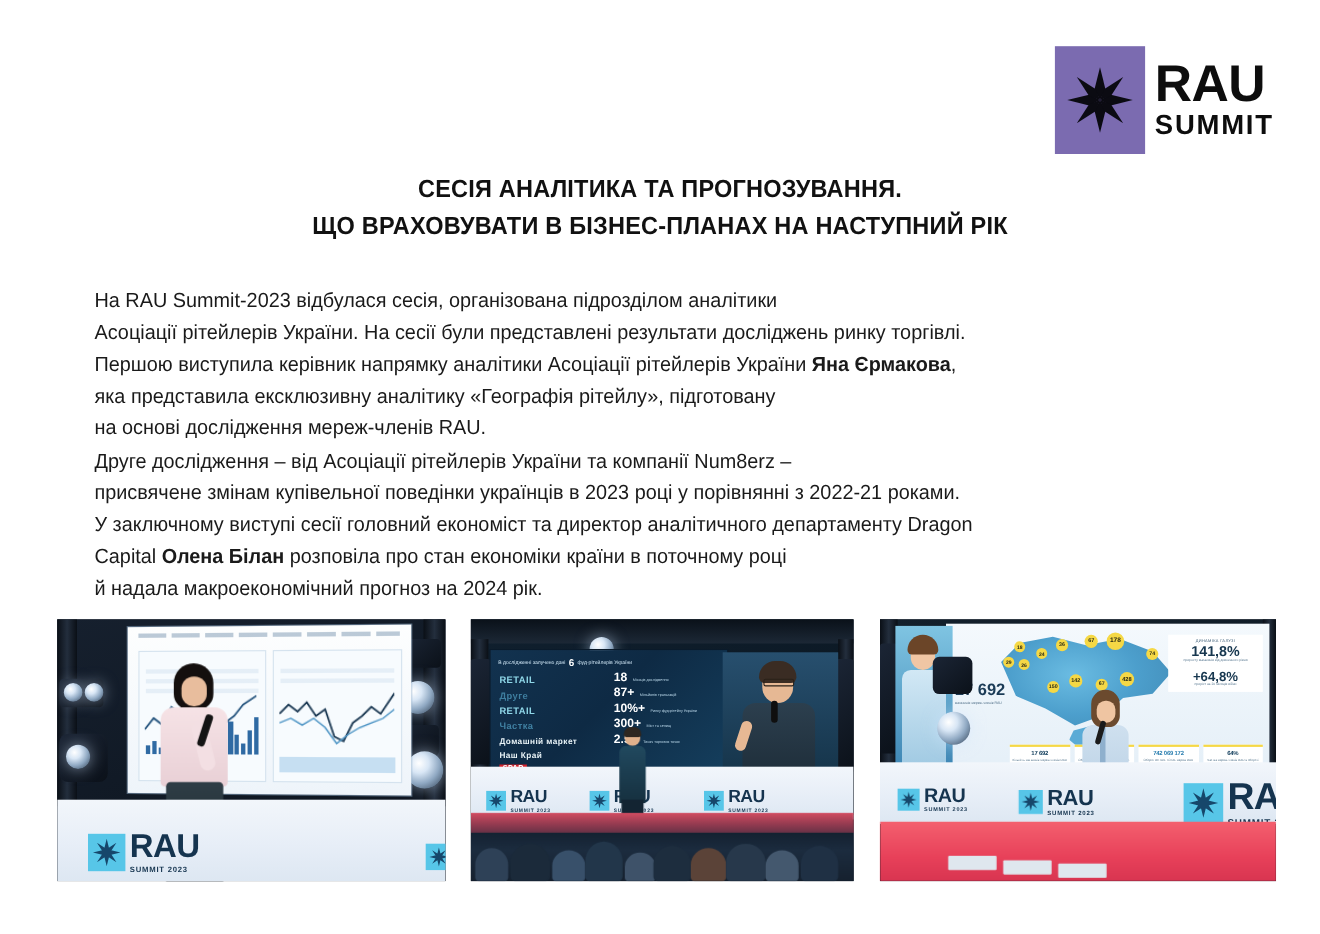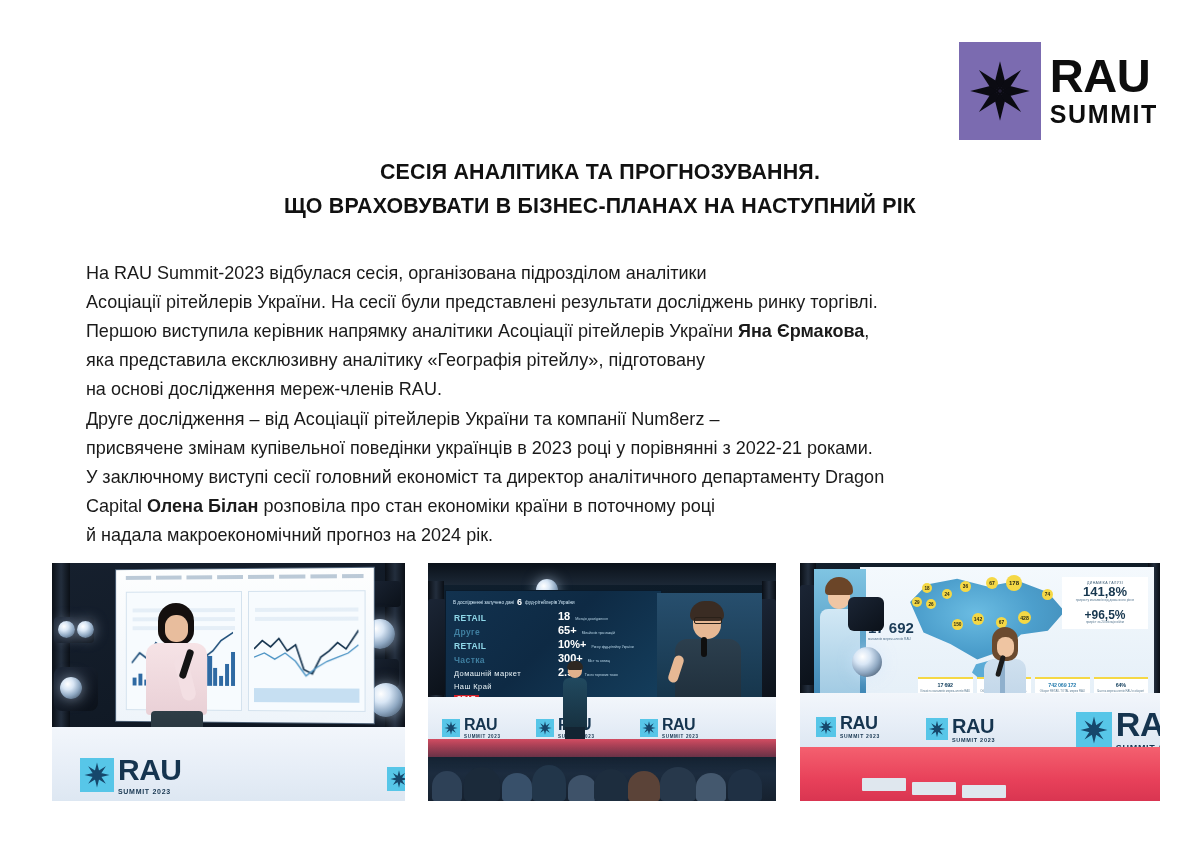--- a/index.html
+++ b/index.html
@@ -267,21 +267,21 @@
     display:flex; align-items:center; gap:3px;
   }
   .led-wall .lw-head .big6 { font-size: 9px; font-weight:700; color:#ffffff; }
   .lw-brands {
     position:absolute; left:8px; top:22px; width:96px;
     display:flex; flex-direction:column; gap:4px;
   }
   .lw-brands span { font-size:8.5px; font-weight:700; color:#8fd7e8; font-family:"Liberation Sans",sans-serif; letter-spacing:.4px; }
   .lw-brands span.dim { color:#3f7fa0; }
   .lw-brands span.spar { background:#d3202a; color:#fff; font-size:6.5px; padding:0 3px; align-self:flex-start; }
-  .lw-brands span.kray { color:#eaf4f8; font-size:7.5px; font-weight:400; }
+  .lw-brands span.kray { color:#eaf4f8; font-size:7.5px; font-weight:700; }
   .lw-stats {
     position:absolute; left:112px; top:20px; right:6px;
     display:flex; flex-direction:column; gap:3px;
   }
   .lw-stat { display:flex; align-items:baseline; gap:5px; }
   .lw-stat .num { font-family:"Liberation Sans",sans-serif; font-weight:700; font-size:11px; color:#ffffff; line-height:1; }
   .lw-stat .cap { font-size:3.4px; color:#b9d6e8; line-height:1.25; white-space:nowrap; }
 
   .side-screen {
     position:absolute; right: 14px; top: 30px;
@@ -528,21 +528,21 @@
           <span class="kray">Наш Край</span>
           <span class="spar">SPAR</span>
         </div>
 
         <div class="lw-stats">
           <div class="lw-stat">
             <span class="num">18</span>
             <span class="cap">Місяців дослідження</span>
           </div>
           <div class="lw-stat">
-            <span class="num">65+</span>
+            <span class="num">87+</span>
             <span class="cap">Мільйонів транзакцій</span>
           </div>
           <div class="lw-stat">
             <span class="num">10%+</span>
             <span class="cap">Ринку фуд-рітейлу України</span>
           </div>
           <div class="lw-stat">
             <span class="num">300+</span>
             <span class="cap">Міст та селищ</span>
           </div>
@@ -645,21 +645,21 @@
         <div class="pin" style="left:158px;top:44px; width:13px;height:13px;font-size:5.2px;">428</div>
         <div class="pin" style="left:92px; top:52px; width:11px;height:11px;font-size:4.8px;">150</div>
 
         <div class="big-num" style="left:8px;top:52px;font-size:15px;">17 692</div>
         <div class="ms-caption" style="left:8px;top:70px;">магазинів мереж-членів RAU</div>
 
         <div class="ms-right">
           <div class="hdr">ДИНАМІКА ГАЛУЗІ</div>
           <div class="v1">141,8%</div>
           <div class="sub">приросту магазинів від довоєнного рівня</div>
-          <div class="v2">+96,5%</div>
+          <div class="v2">+64,8%</div>
           <div class="sub">приріст за 20 місяців війни</div>
         </div>
 
         <div class="ms-tiles">
           <div class="ms-tile">
             <div class="tn">17 692</div>
             <div class="tc">Кількість магазинів мереж-членів RAU</div>
           </div>
           <div class="ms-tile accent">
             <div class="tn">1 182 737 016</div>

